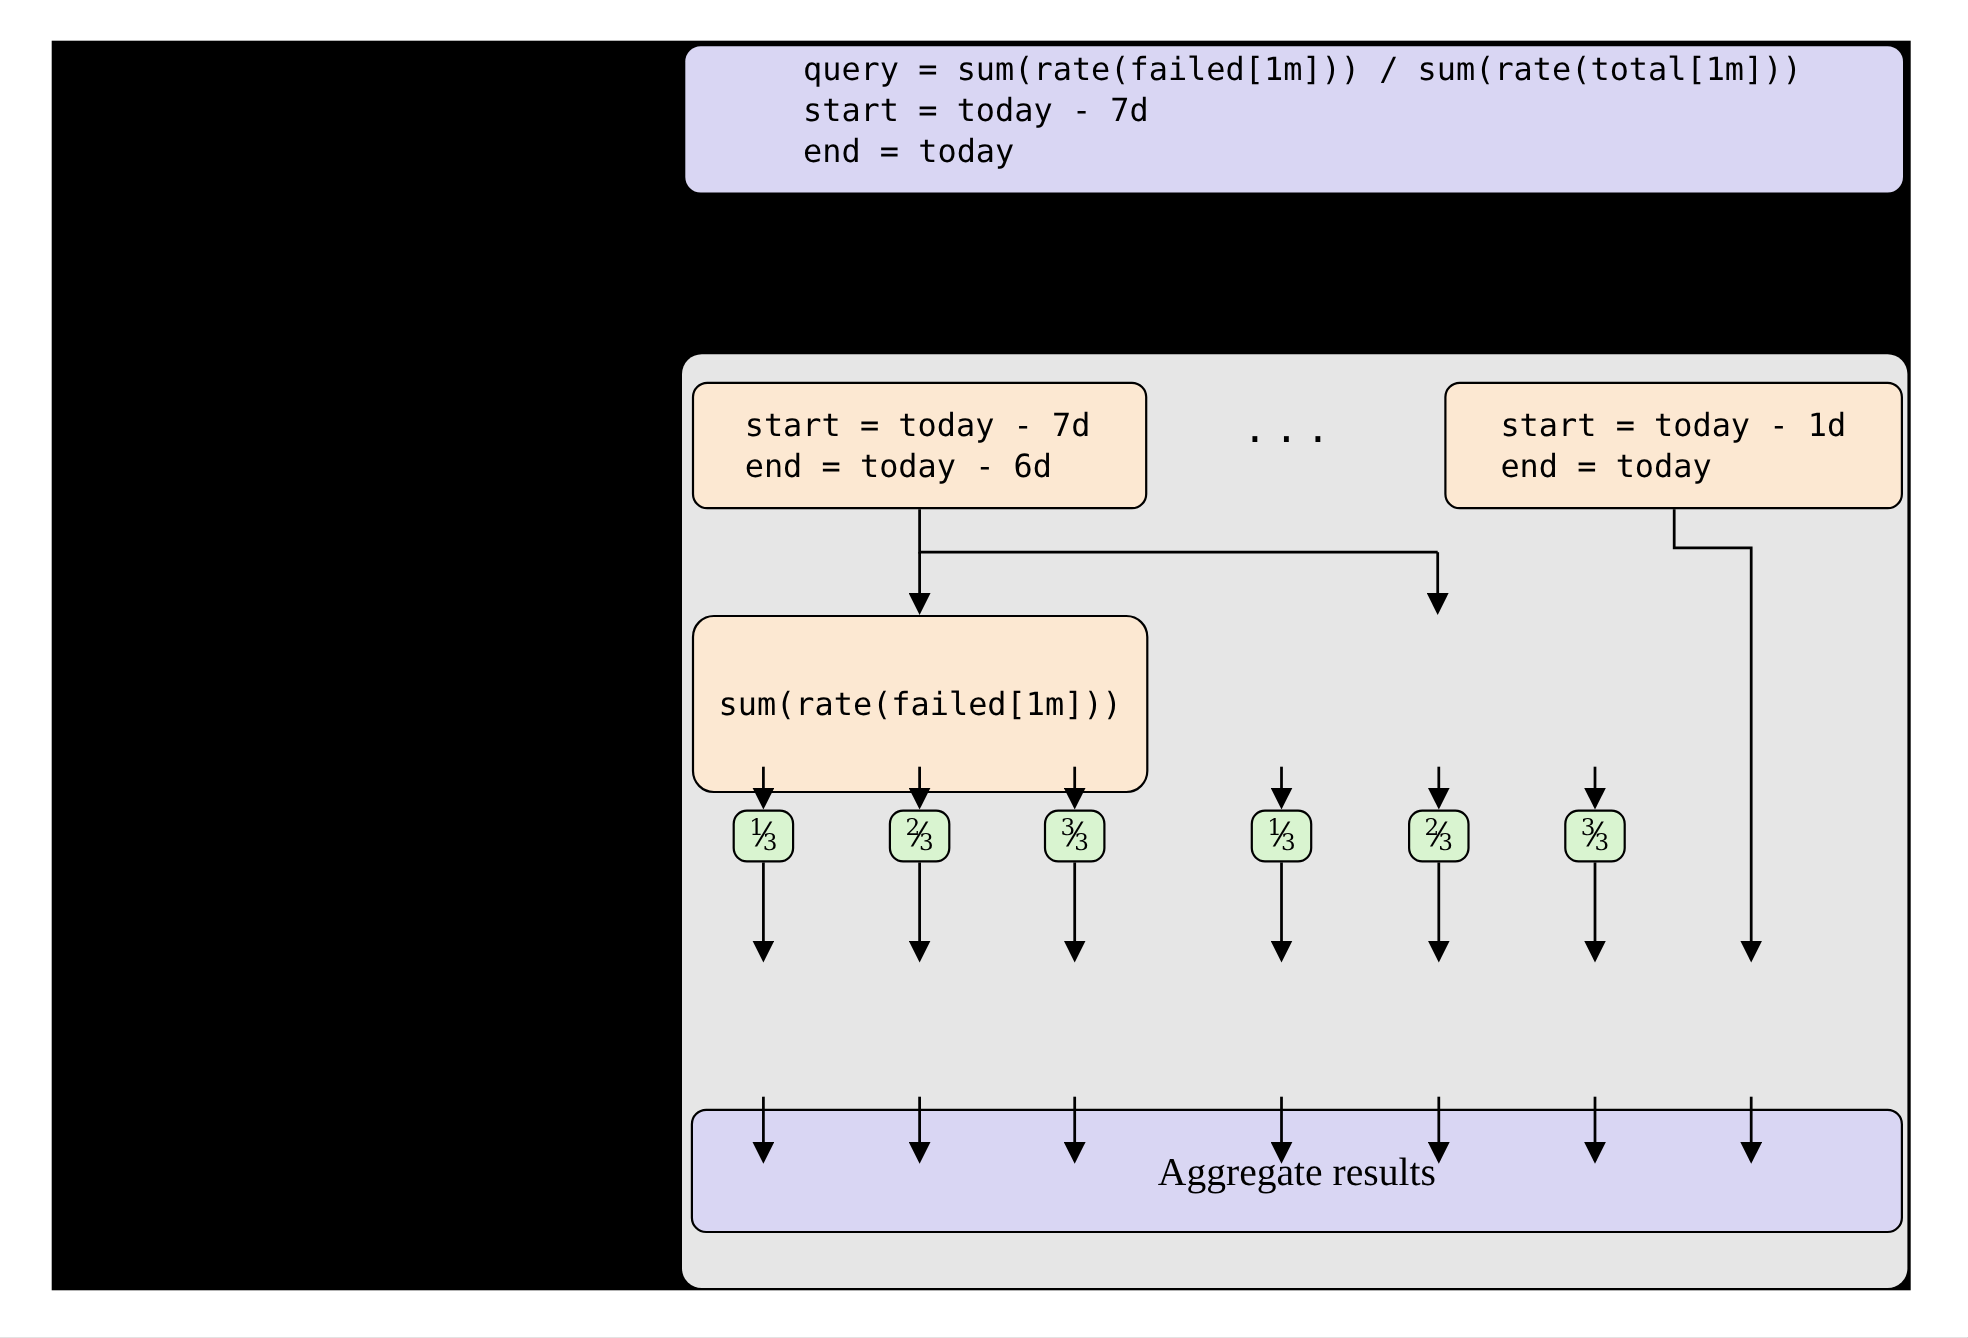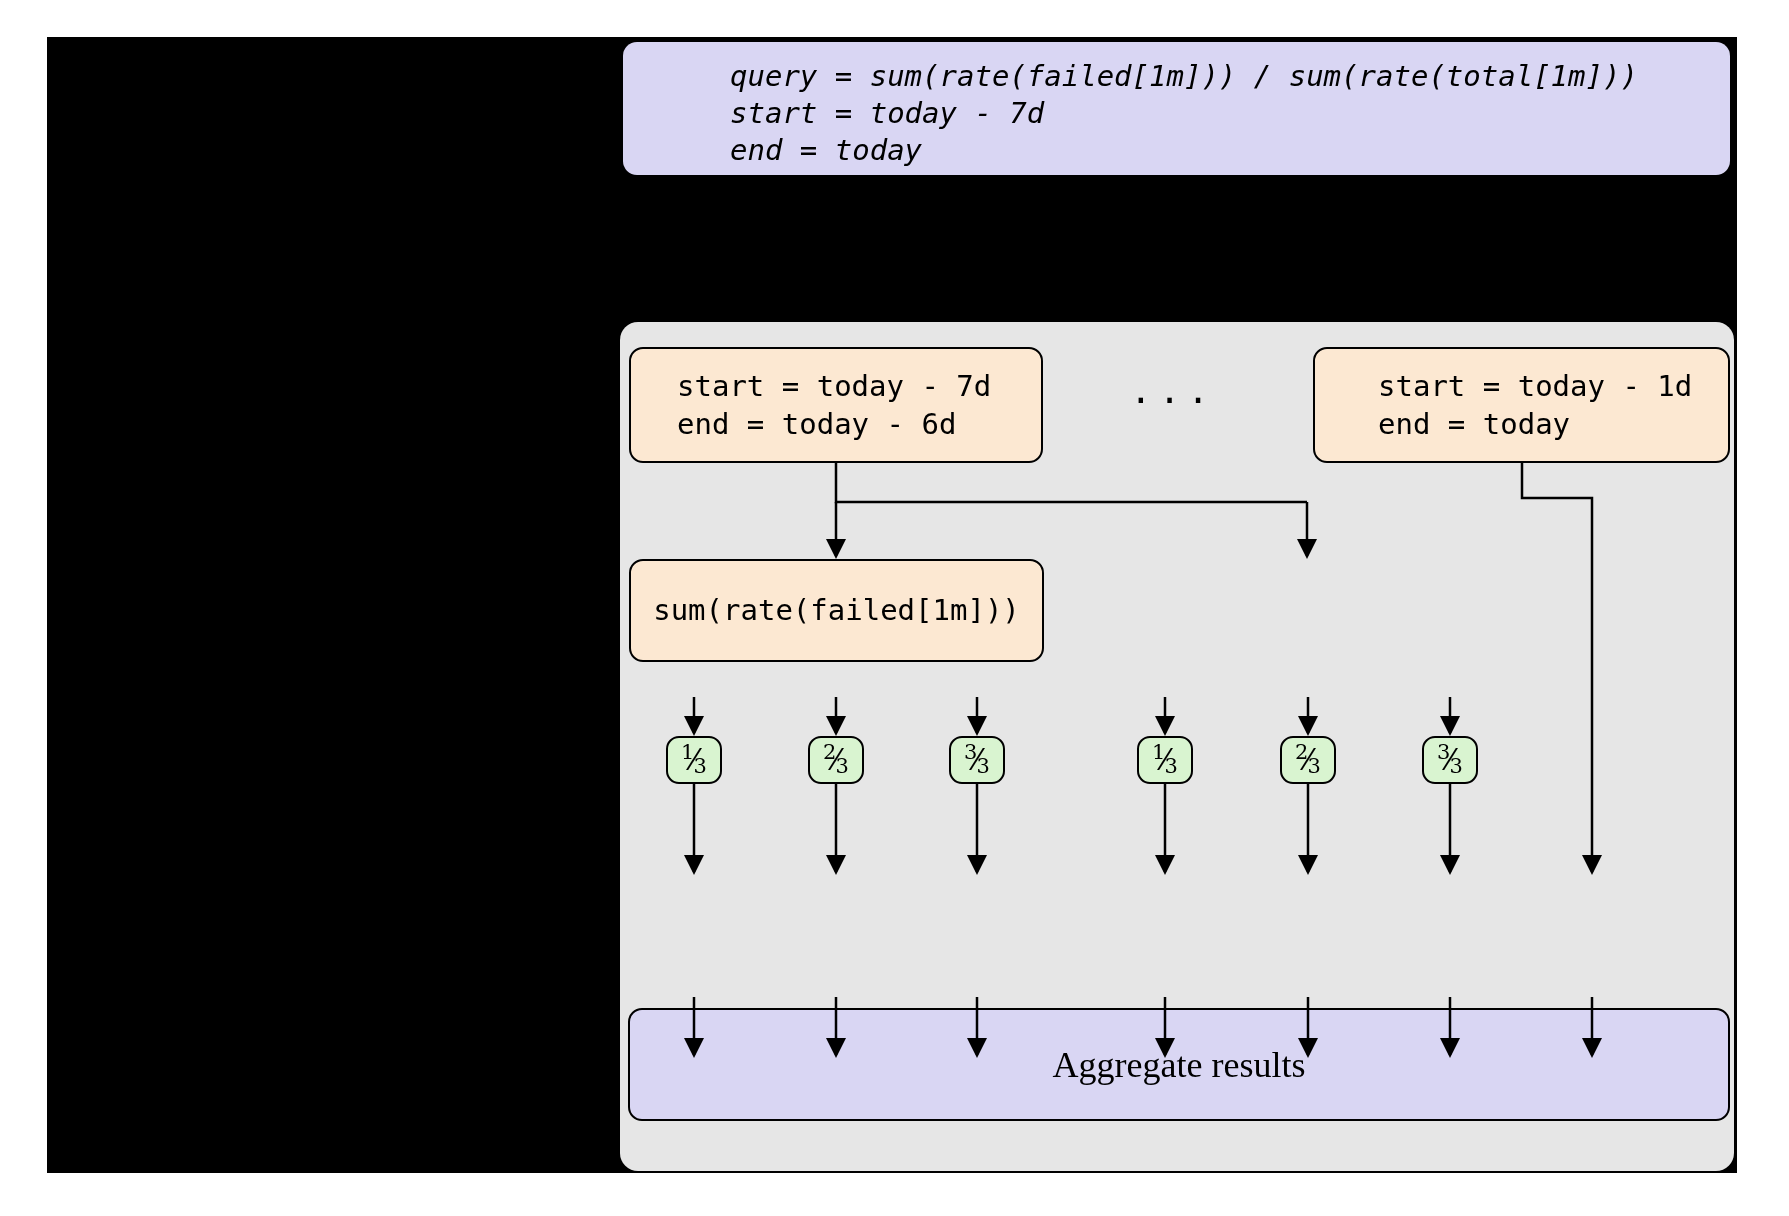--- a/index.html
+++ b/index.html
@@ -13,21 +13,21 @@
   .abs{position:absolute;box-sizing:border-box;}
   .black-bg{background:#000000;}
   .gray-panel{background:#e6e6e6;border-radius:18px;}
   .lavender{background:#d9d6f3;}
   .rounded{border-radius:14px;}
   .code{
     font-family:"DejaVu Sans Mono", monospace;
     font-size:29px;line-height:37px;color:#000;
     white-space:pre;
   }
-  .query-box{padding:16px 0 0 107px;font-style:italic;}
+  .query-box{padding:3px 0 0 107px;}
   .range-box{
     background:#fce8d2;border:2.5px solid #000;border-radius:14px;
     display:flex;flex-direction:column;justify-content:center;
   }
   .range-box .code{line-height:38px;}
   .sum-box{
     background:#fce8d2;border:2.5px solid #000;border-radius:14px;
     display:flex;align-items:center;justify-content:center;
   }
   .ellipsis{
@@ -67,26 +67,26 @@
 
   <div class="abs gray-panel" style="left:620px;top:322px;width:1114px;height:849px;"></div>
 
   <div class="abs range-box" style="left:629px;top:347px;width:414px;height:116px;padding-left:46px;">
     <div class="code">start = today - 7d</div>
     <div class="code">end = today - 6d</div>
   </div>
 
   <div class="abs ellipsis" style="left:1113px;top:370px;width:120px;">...</div>
 
-  <div class="abs range-box" style="left:1313px;top:347px;width:417px;height:116px;padding-left:63px;">
+  <div class="abs range-box" style="left:1313px;top:347px;width:417px;height:116px;padding-left:49px;">
     <div class="code">start = today - 1d</div>
     <div class="code">end = today</div>
   </div>
 
-  <div class="abs sum-box" style="left:629px;top:559px;width:415px;height:103px;">
+  <div class="abs sum-box" style="left:629px;top:559px;width:415px;height:162px;border-radius:20px;">
     <span class="code">sum(rate(failed[1m]))</span>
   </div>
 
   <div class="abs chip" style="left:666px;top:736px;">
     <span class="fnum">1</span>
       <span class="fsl">⁄</span>
       <span class="fden">3</span>
   </div>
   <div class="abs chip" style="left:808px;top:736px;">
     <span class="fnum">2</span>

